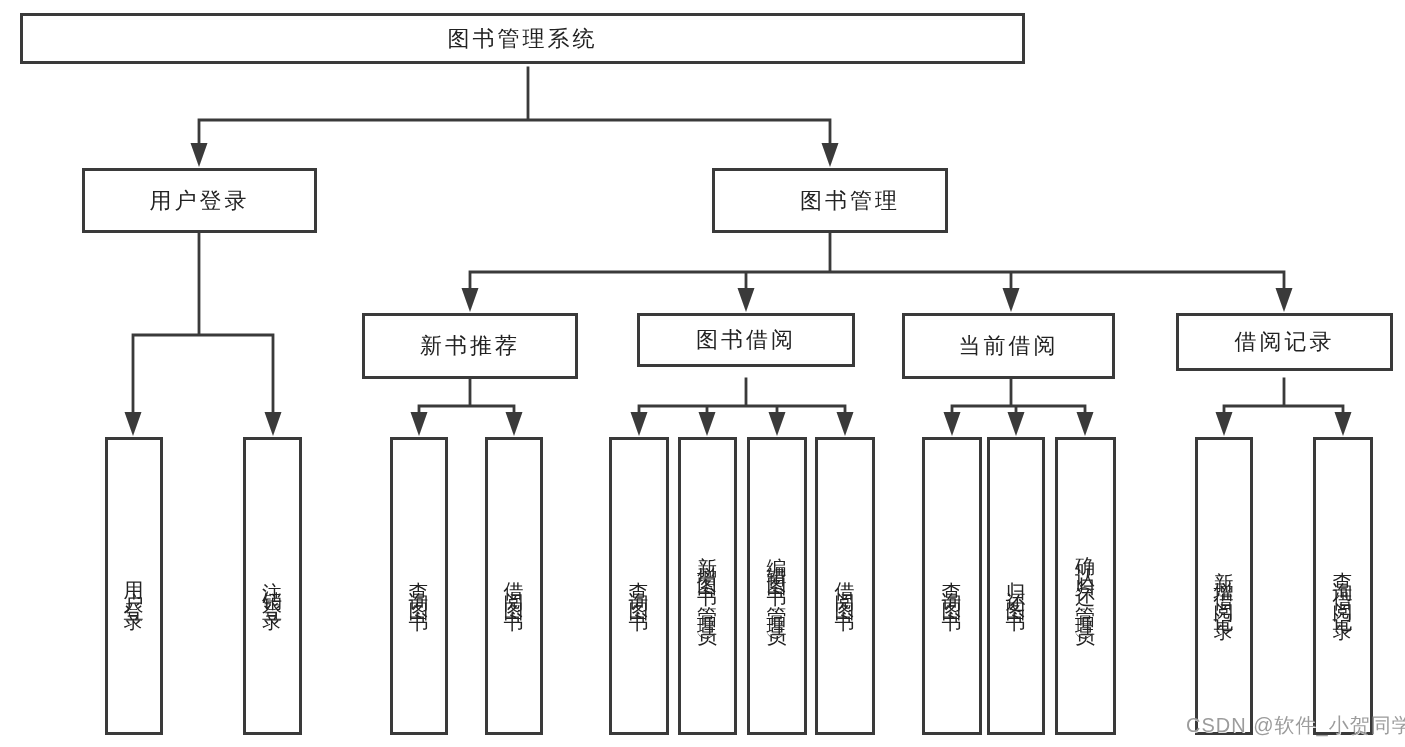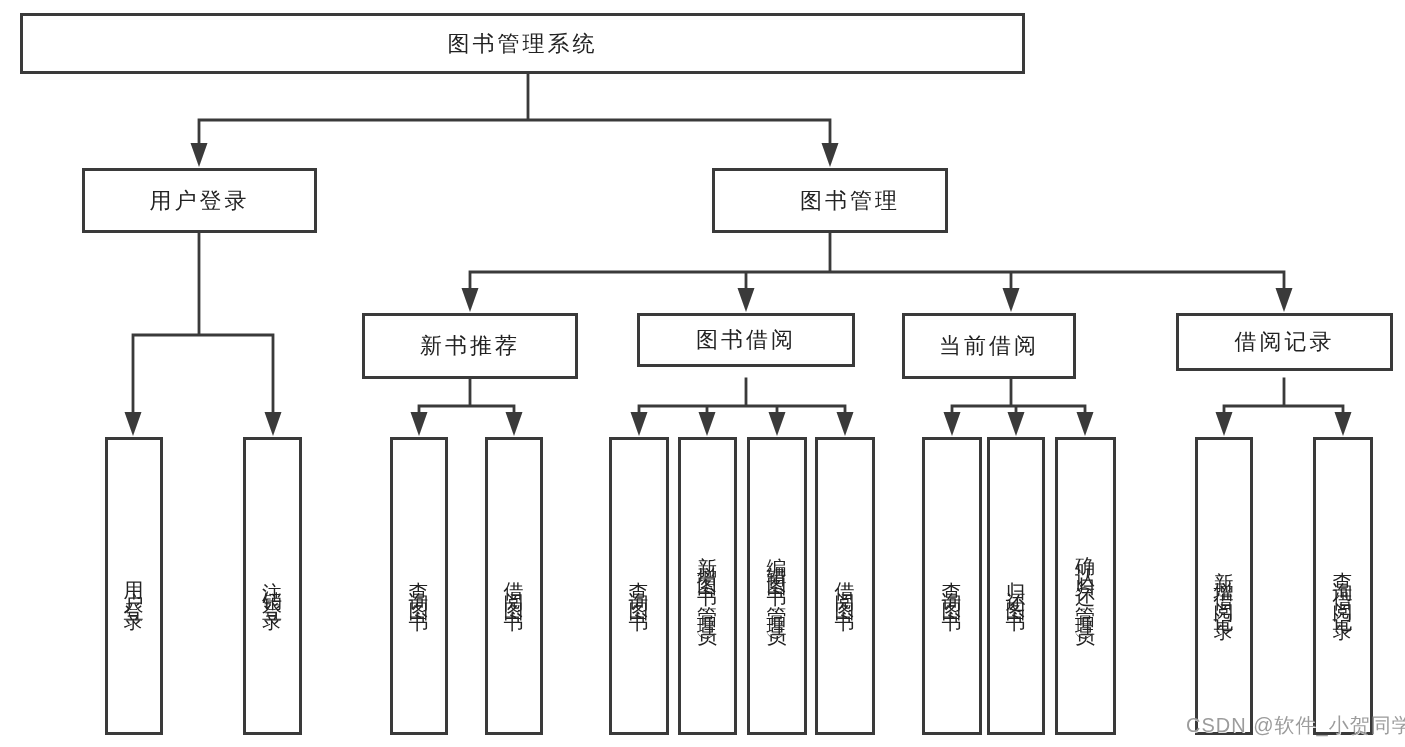--- a/index.html
+++ b/index.html
@@ -83,28 +83,28 @@
       <path class="ar" d="M1007.5,412 L1024.5,412 L1016,436 Z"></path>
       <path class="ar" d="M1076.5,412 L1093.5,412 L1085,436 Z"></path>
     </g>
     <g>
       <path class="ln" d="M1284,379 V406 M1224,406 H1343 M1224,406 V414 M1343,406 V414"></path>
       <path class="ar" d="M1215.5,412 L1232.5,412 L1224,436 Z"></path>
       <path class="ar" d="M1334.5,412 L1351.5,412 L1343,436 Z"></path>
     </g>
   </svg>
 
-  <div class="node h" style="left:20px;top:13px;width:1005px;height:61px;">图书管理系统</div>
+  <div class="node h" style="left:20px;top:13px;width:1005px;height:51px;">图书管理系统</div>
 
   <div class="node h" style="left:82px;top:168px;width:235px;height:65px;">用户登录</div>
   <div class="node h" style="left:712px;top:168px;width:236px;height:65px;padding-left:40px;">图书管理</div>
 
   <div class="node h" style="left:362px;top:313px;width:216px;height:66px;">新书推荐</div>
   <div class="node h" style="left:637px;top:313px;width:218px;height:54px;">图书借阅</div>
-  <div class="node h" style="left:902px;top:313px;width:174px;height:66px;">当前借阅</div>
+  <div class="node h" style="left:902px;top:313px;width:213px;height:66px;">当前借阅</div>
   <div class="node h" style="left:1176px;top:313px;width:217px;height:58px;">借阅记录</div>
 
   <div class="node v" style="left:105px;top:437px;width:58px;height:298px;">用户登录</div>
   <div class="node v" style="left:243px;top:437px;width:59px;height:298px;">注销登录</div>
 
   <div class="node v" style="left:390px;top:437px;width:58px;height:298px;">查询图书</div>
   <div class="node v" style="left:485px;top:437px;width:58px;height:298px;">借阅图书</div>
 
   <div class="node v" style="left:609px;top:437px;width:60px;height:298px;">查询图书</div>
   <div class="node v" style="left:678px;top:437px;width:59px;height:298px;">新增图书（管理员）</div>

